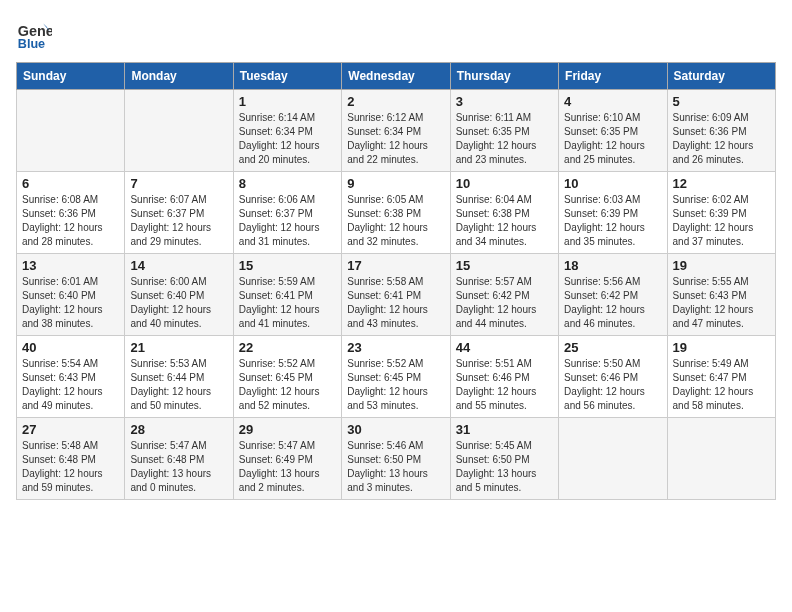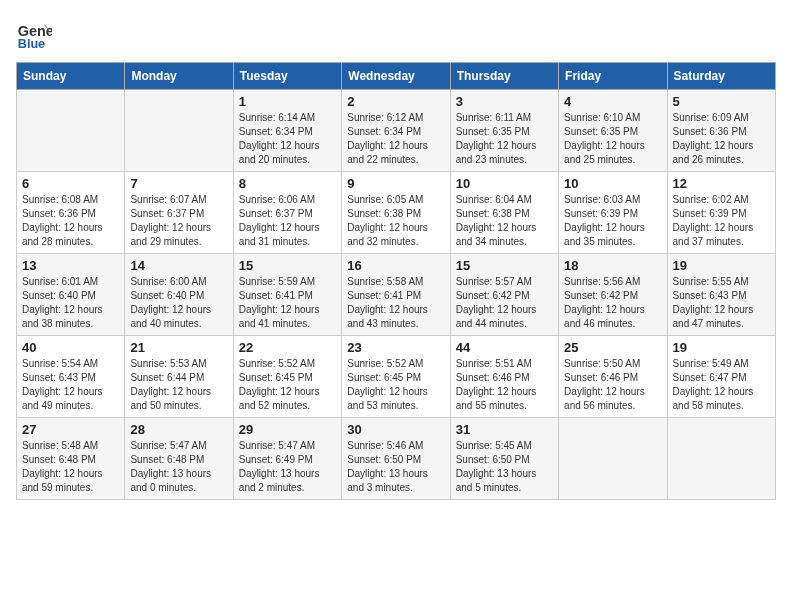--- a/index.html
+++ b/index.html
@@ -172,21 +172,21 @@
         </td>
         <td>
           <span class="day-num">14</span>
           <div class="day-info">Sunrise: 6:00 AM<br>Sunset: 6:40 PM<br>Daylight: 12 hours and 40 minutes.</div>
         </td>
         <td>
           <span class="day-num">15</span>
           <div class="day-info">Sunrise: 5:59 AM<br>Sunset: 6:41 PM<br>Daylight: 12 hours and 41 minutes.</div>
         </td>
         <td>
-          <span class="day-num">16</span>
+          <span class="day-num">17</span>
           <div class="day-info">Sunrise: 5:58 AM<br>Sunset: 6:41 PM<br>Daylight: 12 hours and 43 minutes.</div>
         </td>
         <td>
           <span class="day-num">15</span>
           <div class="day-info">Sunrise: 5:57 AM<br>Sunset: 6:42 PM<br>Daylight: 12 hours and 44 minutes.</div>
         </td>
         <td>
           <span class="day-num">18</span>
           <div class="day-info">Sunrise: 5:56 AM<br>Sunset: 6:42 PM<br>Daylight: 12 hours and 46 minutes.</div>
         </td>

